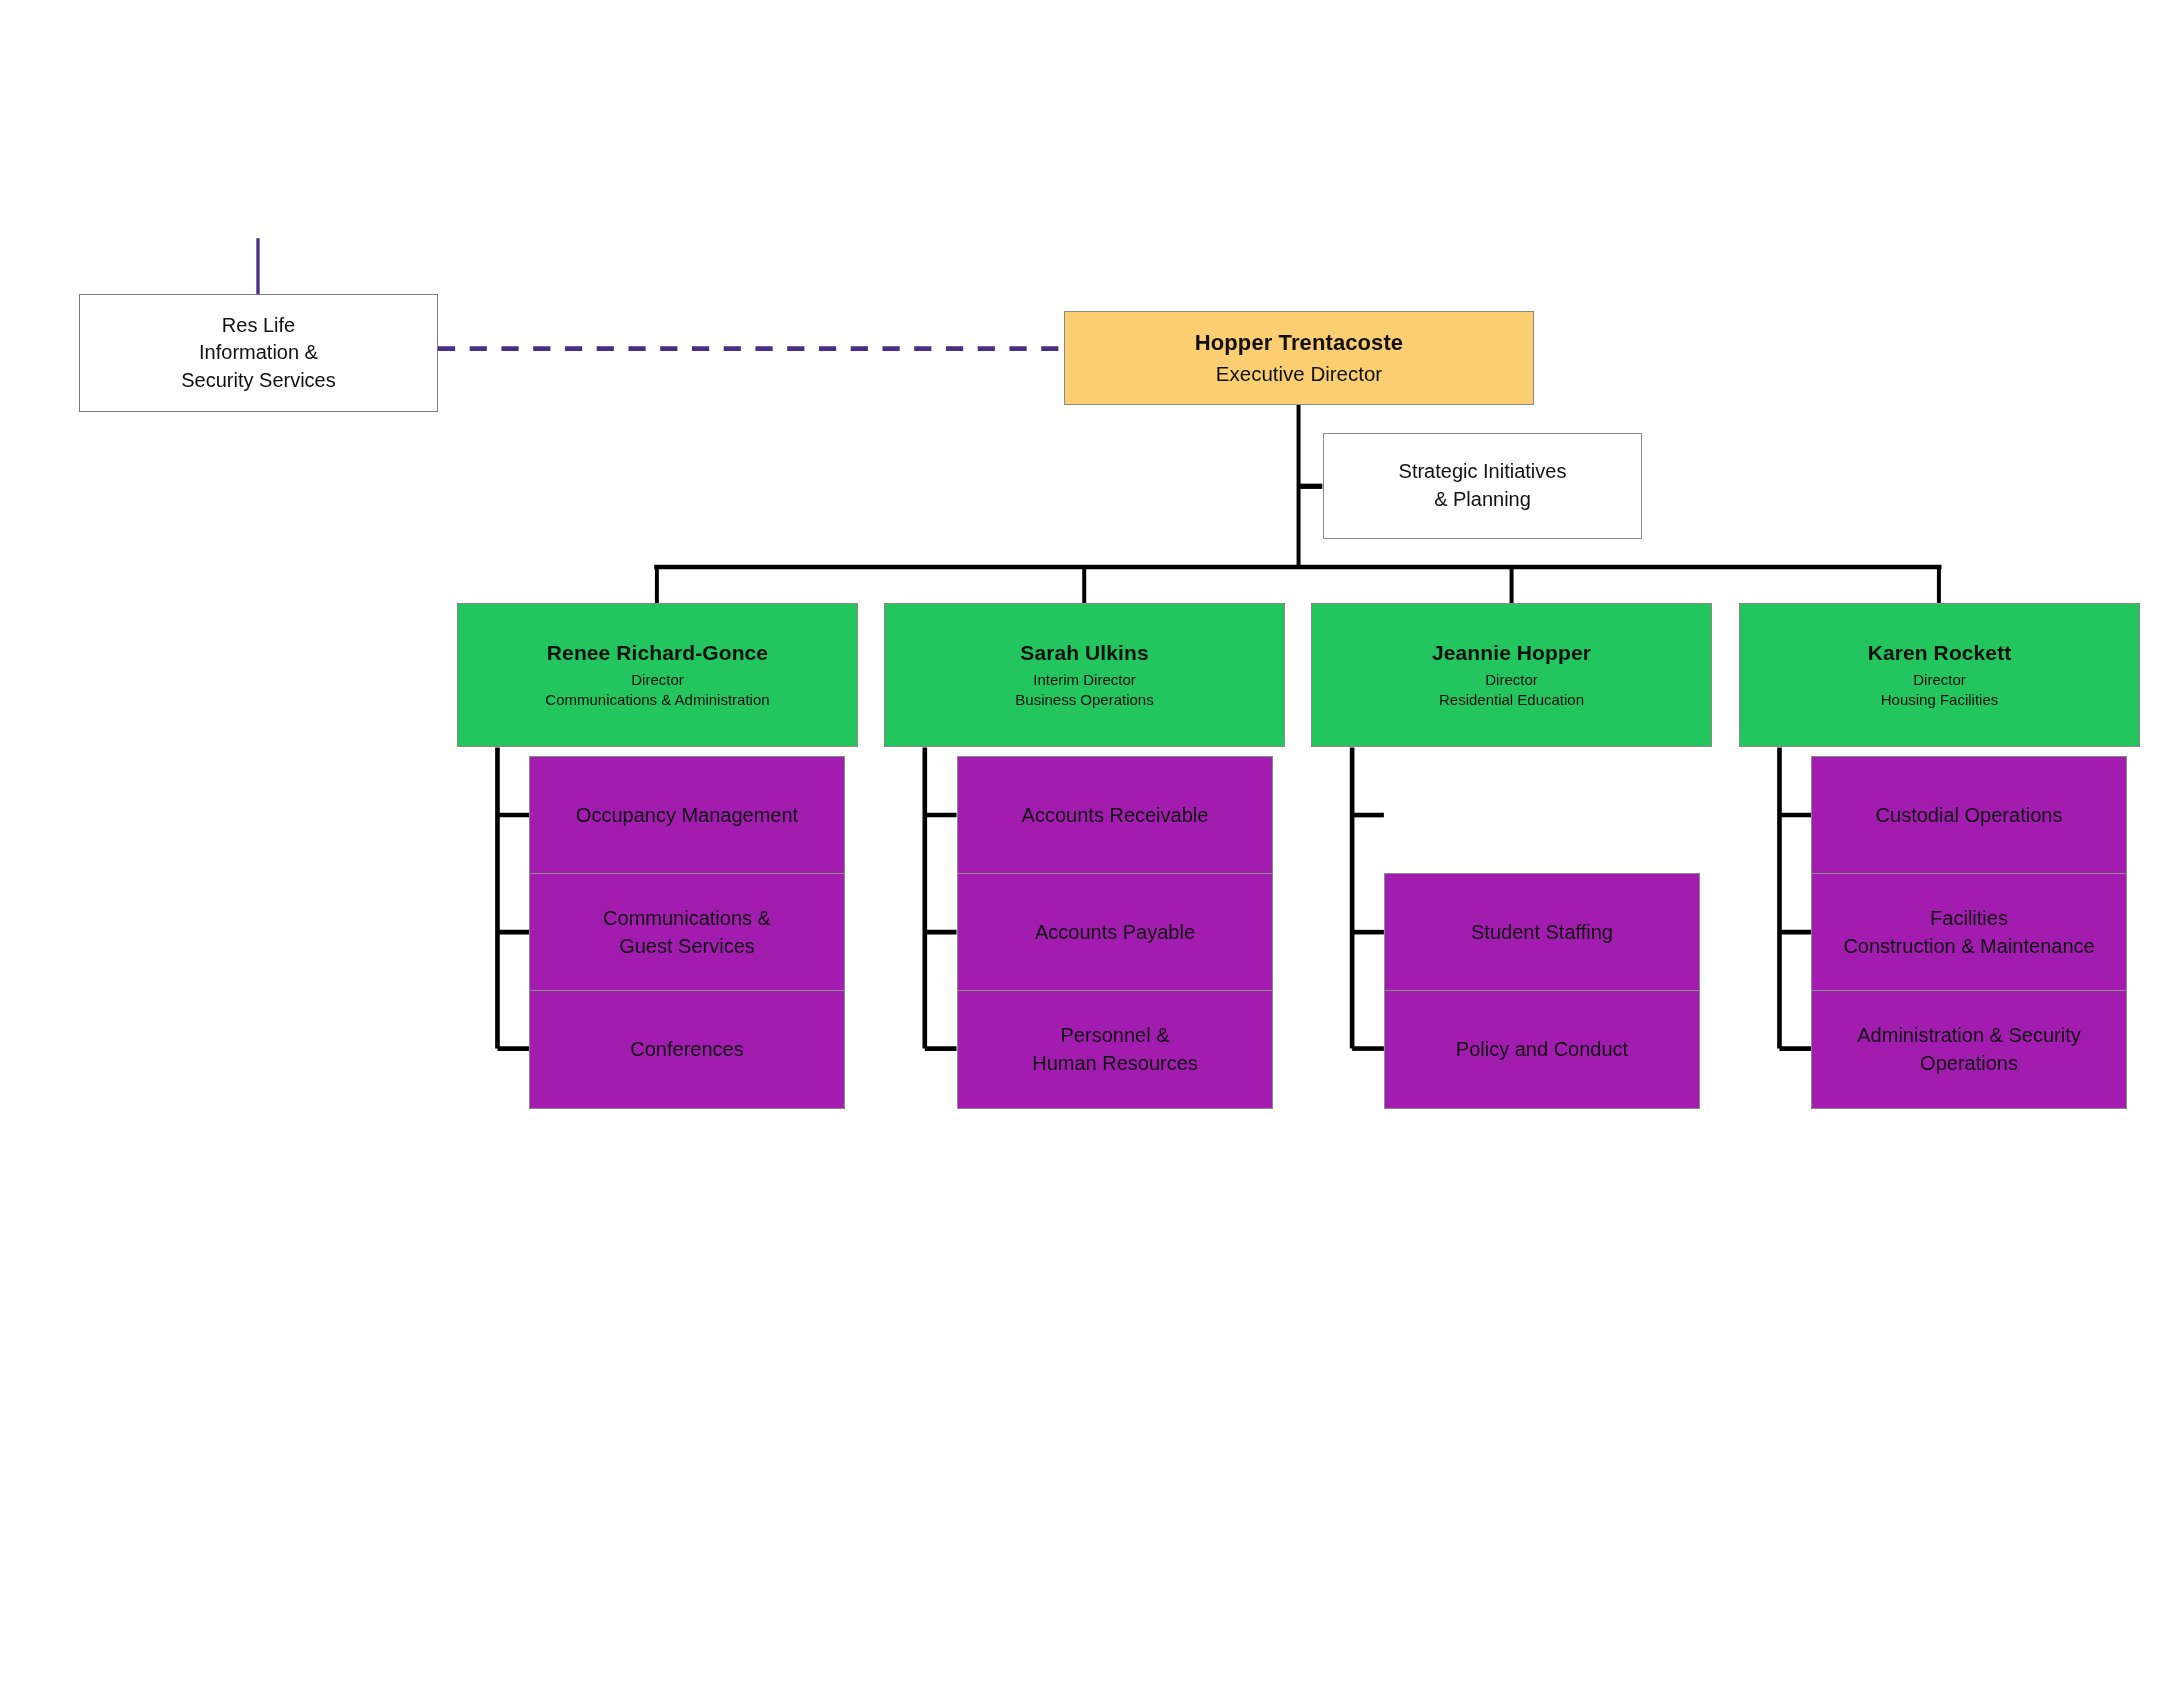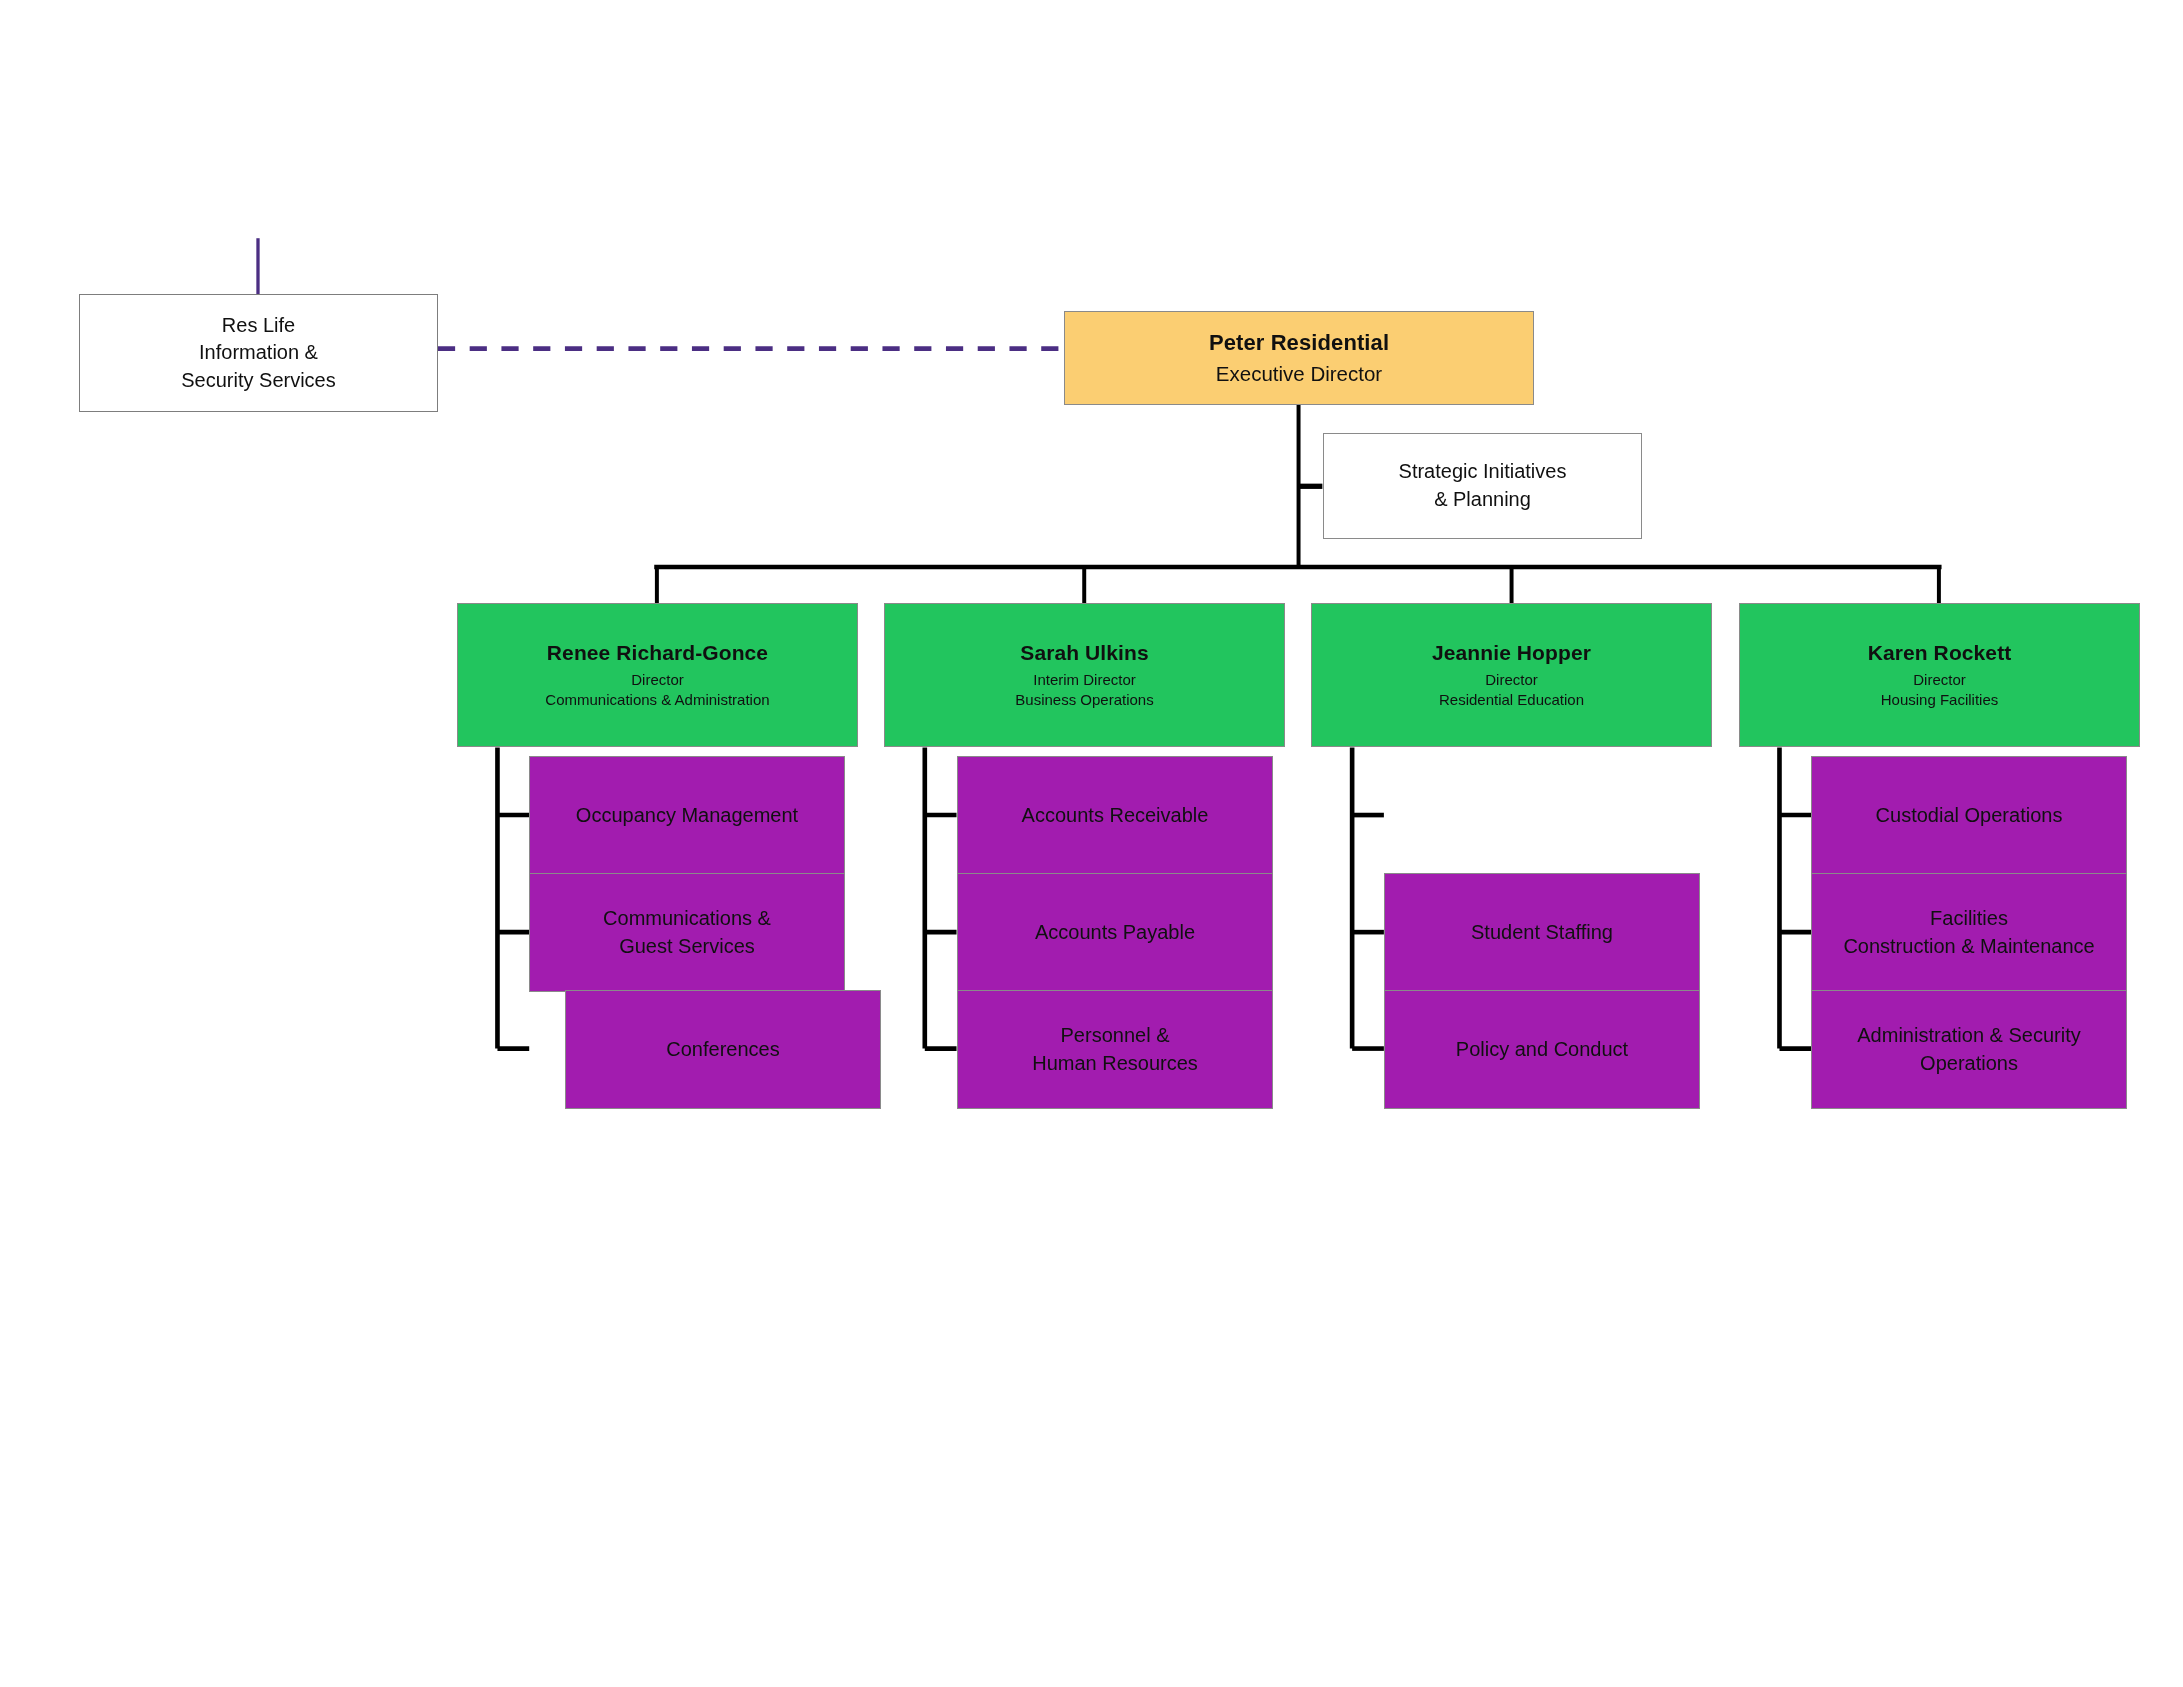--- a/index.html
+++ b/index.html
@@ -138,21 +138,21 @@
   </svg>
 
 
   <div class="node external" style="left:79px; top:294px; width:359px; height:118px;">
     <span class="plain">Res Life</span>
     <span class="plain">Information &amp;</span>
     <span class="plain">Security Services</span>
   </div>
 
   <div class="node exec" style="left:1064px; top:311px; width:470px; height:94px;">
-    <span class="name">Peter Residential</span>
+    <span class="name">Hopper Trentacoste</span>
     <span class="role">Executive Director</span>
   </div>
 
   <div class="node unit-box" style="left:1323px; top:433px; width:319px; height:106px;">
     <span class="plain">Strategic Initiatives</span>
     <span class="plain">&amp; Planning</span>
   </div>
 
   <div class="node director" style="left:457px; top:603px; width:401px; height:144px;">
     <span class="name">Renee Richard-Gonce</span>
@@ -162,21 +162,21 @@
 
   <div class="node staff-box" style="left:529px; top:756px; width:316px; height:119px;">
     <span class="plain">Occupancy Management</span>
   </div>
 
   <div class="node staff-box" style="left:529px; top:873px; width:316px; height:119px;">
     <span class="plain">Communications &amp;</span>
     <span class="plain">Guest Services</span>
   </div>
 
-  <div class="node staff-box" style="left:529px; top:990px; width:316px; height:119px;margin-left:36px;">
+  <div class="node staff-box" style="left:529px; top:990px; width:316px; height:119px;">
     <span class="plain">Conferences</span>
   </div>
 
   <div class="node director" style="left:884px; top:603px; width:401px; height:144px;">
     <span class="name">Sarah Ulkins</span>
     <span class="role">Interim Director</span>
     <span class="unit">Business Operations</span>
   </div>
 
   <div class="node staff-box" style="left:957px; top:756px; width:316px; height:119px;">

